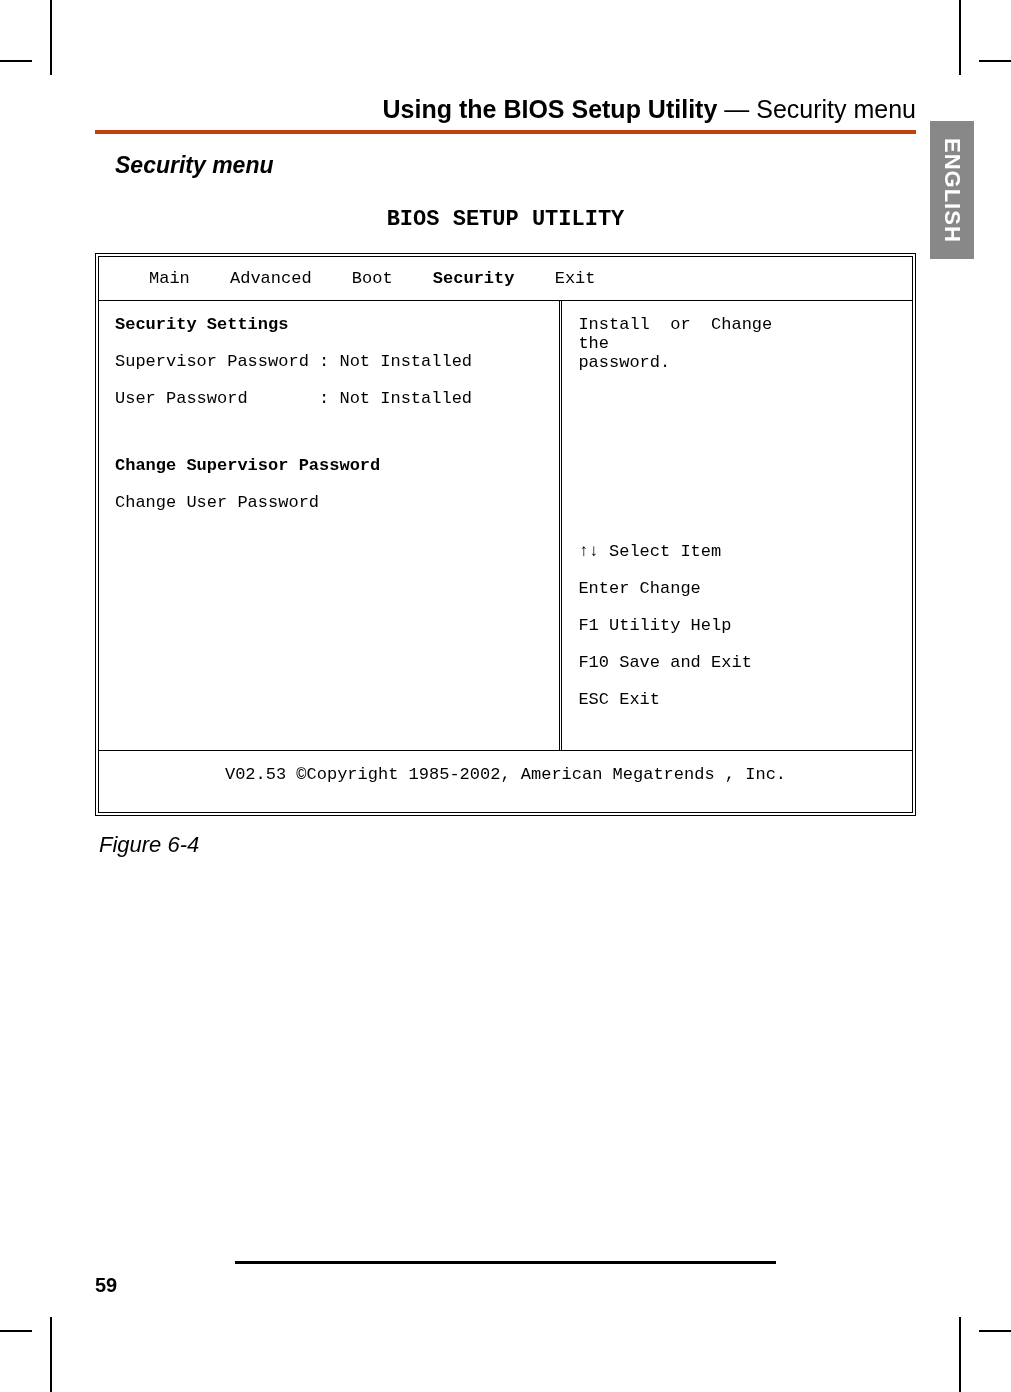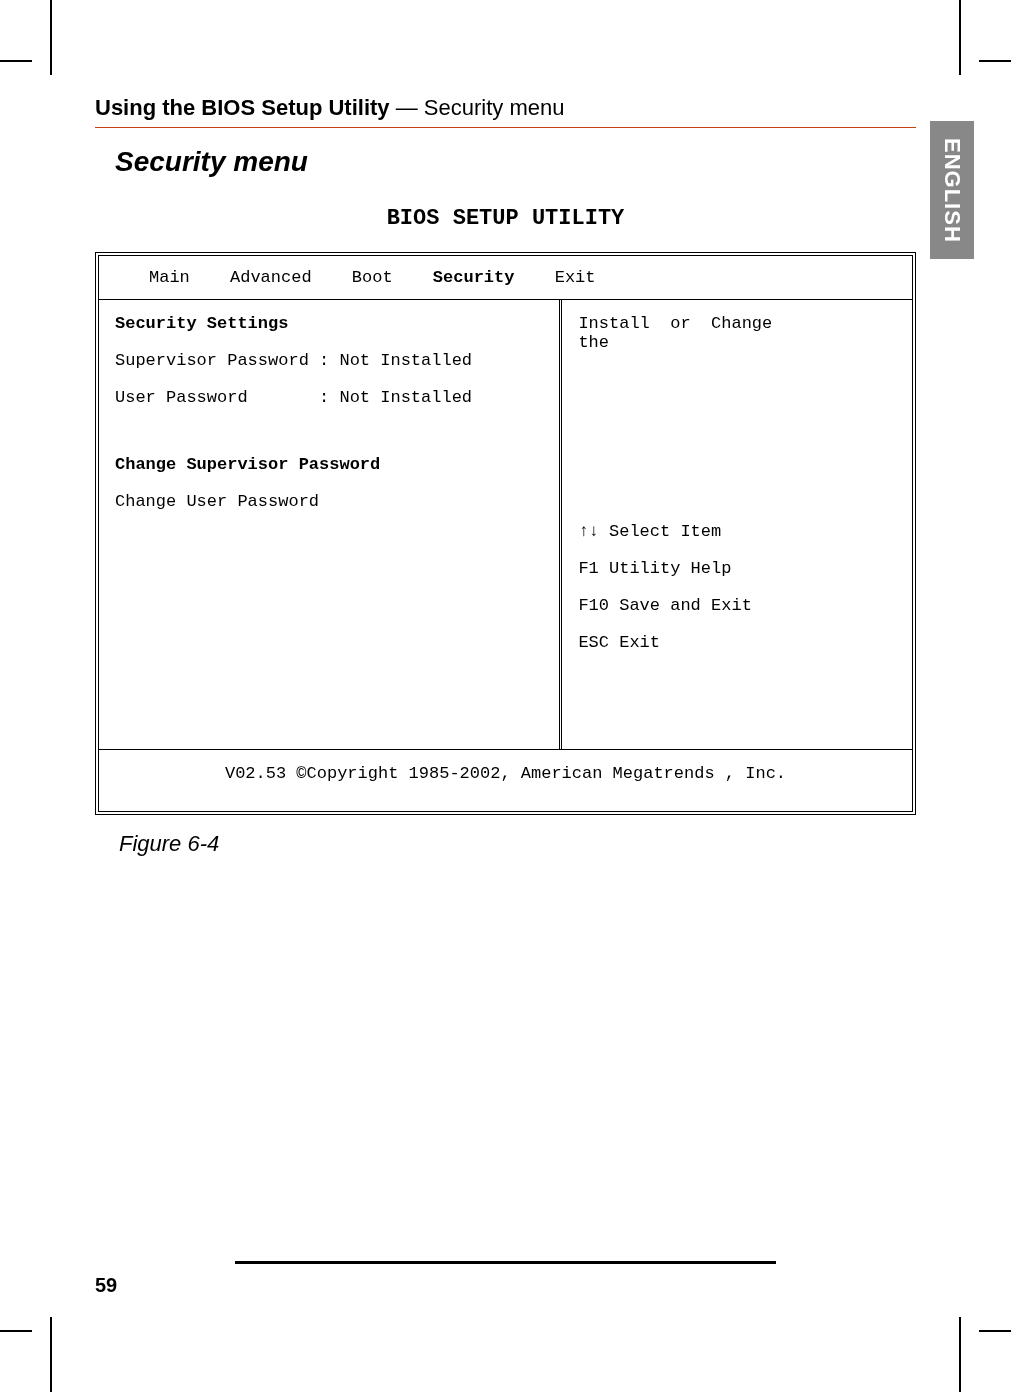--- a/index.html
+++ b/index.html
@@ -17,29 +17,30 @@
   .crop-bot { position:absolute; bottom:0; left:50px; width:2px; height:75px; background:#000; }
   .crop-bot2 { position:absolute; bottom:60px; left:0; width:32px; height:2px; background:#000; }
   .crop-right-bot { position:absolute; bottom:0; right:50px; width:2px; height:75px; background:#000; }
   .crop-right-bot2 { position:absolute; bottom:60px; right:0; width:32px; height:2px; background:#000; }
 
   .page {
     position: absolute;
     left: 95px; right: 95px; top: 95px; bottom: 95px;
   }
   .header {
-    border-bottom: 1px solid #c2410c;
+    border-bottom: 4px solid #c2410c;
     padding-bottom: 6px;
-    font-size: 22px;
+    text-align: right;
+    font-size: 25px;
   }
   .header .bold { font-weight: bold; }
   .section-title {
     font-style: italic;
     font-weight: bold;
-    font-size: 28px;
+    font-size: 23px;
     margin-top: 18px;
     margin-bottom: 28px;
     margin-left: 20px;
   }
   .lang-tab {
     position: absolute;
     right: -58px;
     top: 26px;
     width: 44px;
     height: 138px;
@@ -92,21 +93,21 @@
   .right-pane .kline { margin-bottom: 18px; }
   .footer-row {
     border-top: 1px solid #000;
     text-align: center;
     padding: 14px 0 28px 0;
   }
   .fig-caption {
     font-style: italic;
     font-size: 22px;
     margin-top: 16px;
-    margin-left: 24px;
+    margin-left: 4px;
   }
   .page-foot {
     position: absolute;
     left:0; right:0;
     bottom: 0;
   }
   .foot-rule-wrap {
     display:flex; justify-content:center;
   }
   .foot-rule {
@@ -161,21 +162,23 @@
         <div style="height:30px"></div>
         <div class="line" style="font-weight:bold">Change Supervisor Password</div>
         <div class="line">Change User Password</div>
         <div style="height:200px"></div>
       </div>
       <div class="right-pane">
         <div class="top">
           <span>Install  or  Change</span>
           <span>the</span>
         </div>
+        <div style="margin-top:-170px; margin-bottom:170px;">password.</div>
         <div class="kline">↑↓ Select Item</div>
+        <div class="kline">Enter Change</div>
         <div class="kline">F1  Utility Help</div>
         <div class="kline">F10 Save and Exit</div>
         <div class="kline">ESC Exit</div>
       </div>
     </div>
     <div class="footer-row">V02.53 ©Copyright 1985-2002, American Megatrends , Inc.</div>
   </div>
 
   <div class="fig-caption">Figure 6-4</div>
 

